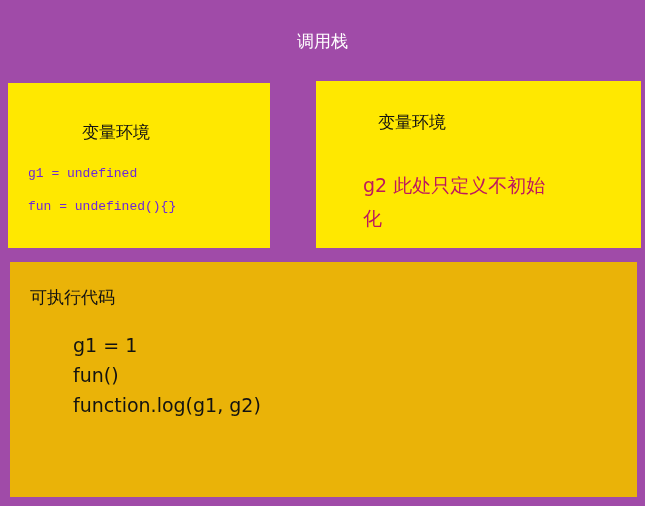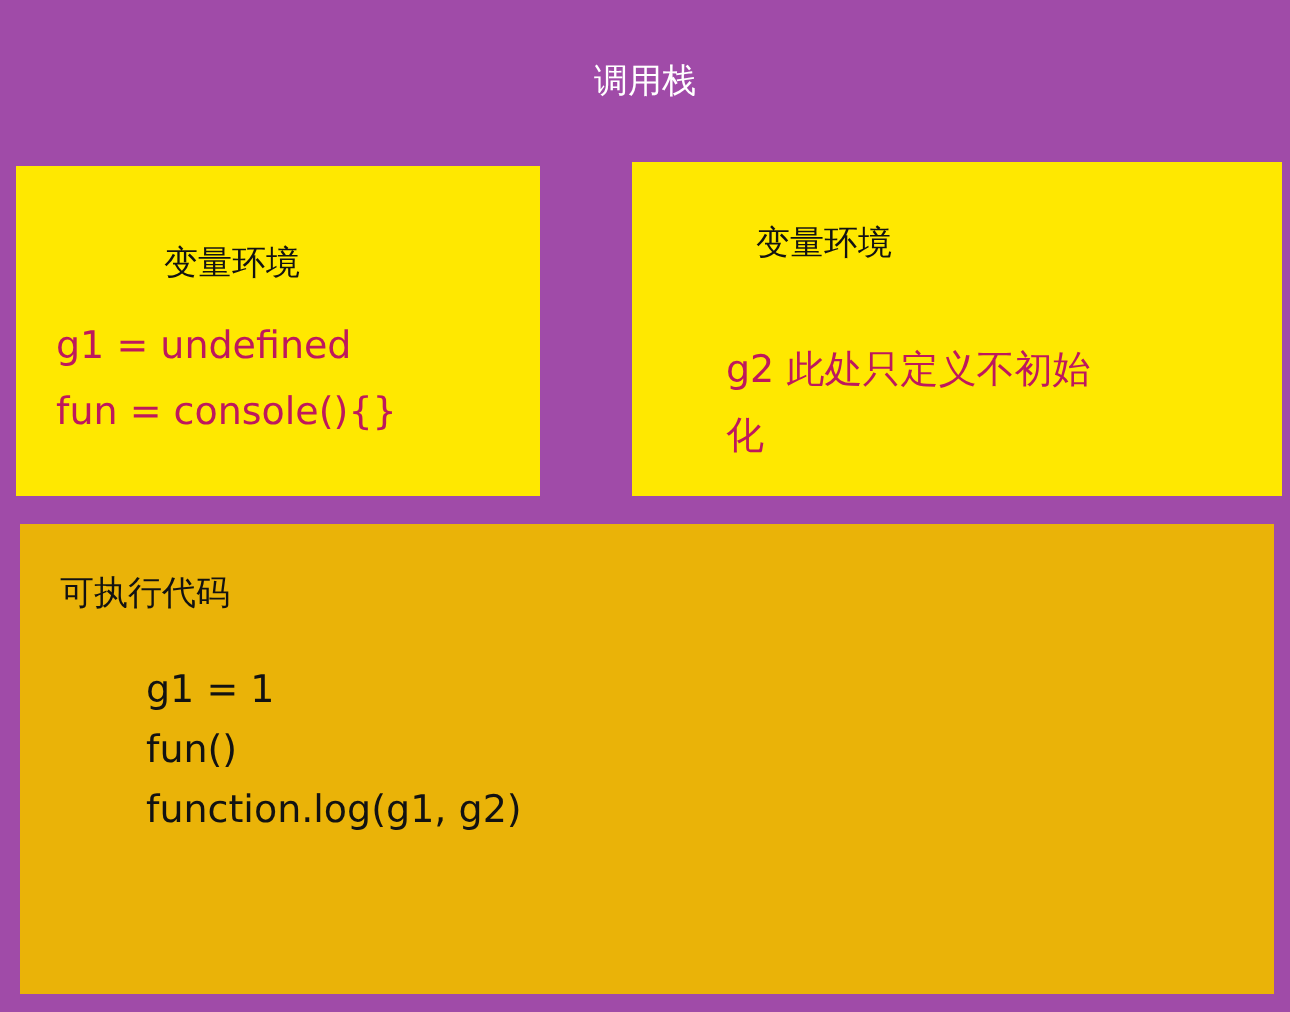--- a/index.html
+++ b/index.html
@@ -73,24 +73,25 @@
     text-align: center;
   }
 
   #lexical-environment-heading {
     left: 62px;
     top: 30px;
   }
 
   .env-line {
     position: absolute;
-    color: #be185d;
-    font-size: 19px;
+    color: #6d28d9;
+    font-size: 13px;
     line-height: 25px;
     white-space: nowrap;
+    font-family: Liberation Mono, monospace;
   }
 
   #ve-line-1 { left: 20px; top: 78px; }
   #ve-line-2 { left: 20px; top: 111px; }
 
   #le-note {
     position: absolute;
     left: 47px;
     top: 88px;
     width: 200px;
@@ -140,21 +141,21 @@
 </head>
 <body>
 
 <div id="stack-diagram">
 
   <div class="stack-title">调用栈</div>
 
   <div class="env-box" id="variable-environment-box">
     <div class="env-heading" id="variable-environment-heading">变量环境</div>
     <div class="env-line" id="ve-line-1">g1 = undefined</div>
-    <div class="env-line" id="ve-line-2">fun = console(){}</div>
+    <div class="env-line" id="ve-line-2">fun = undefined(){}</div>
   </div>
 
   <div class="env-box" id="lexical-environment-box">
     <div class="env-heading" id="lexical-environment-heading">变量环境</div>
     <div id="le-note">g2 此处只定义不初始化</div>
   </div>
 
   <div id="executable-code-box">
     <div id="executable-code-heading">可执行代码</div>
     <ul id="code-list">

